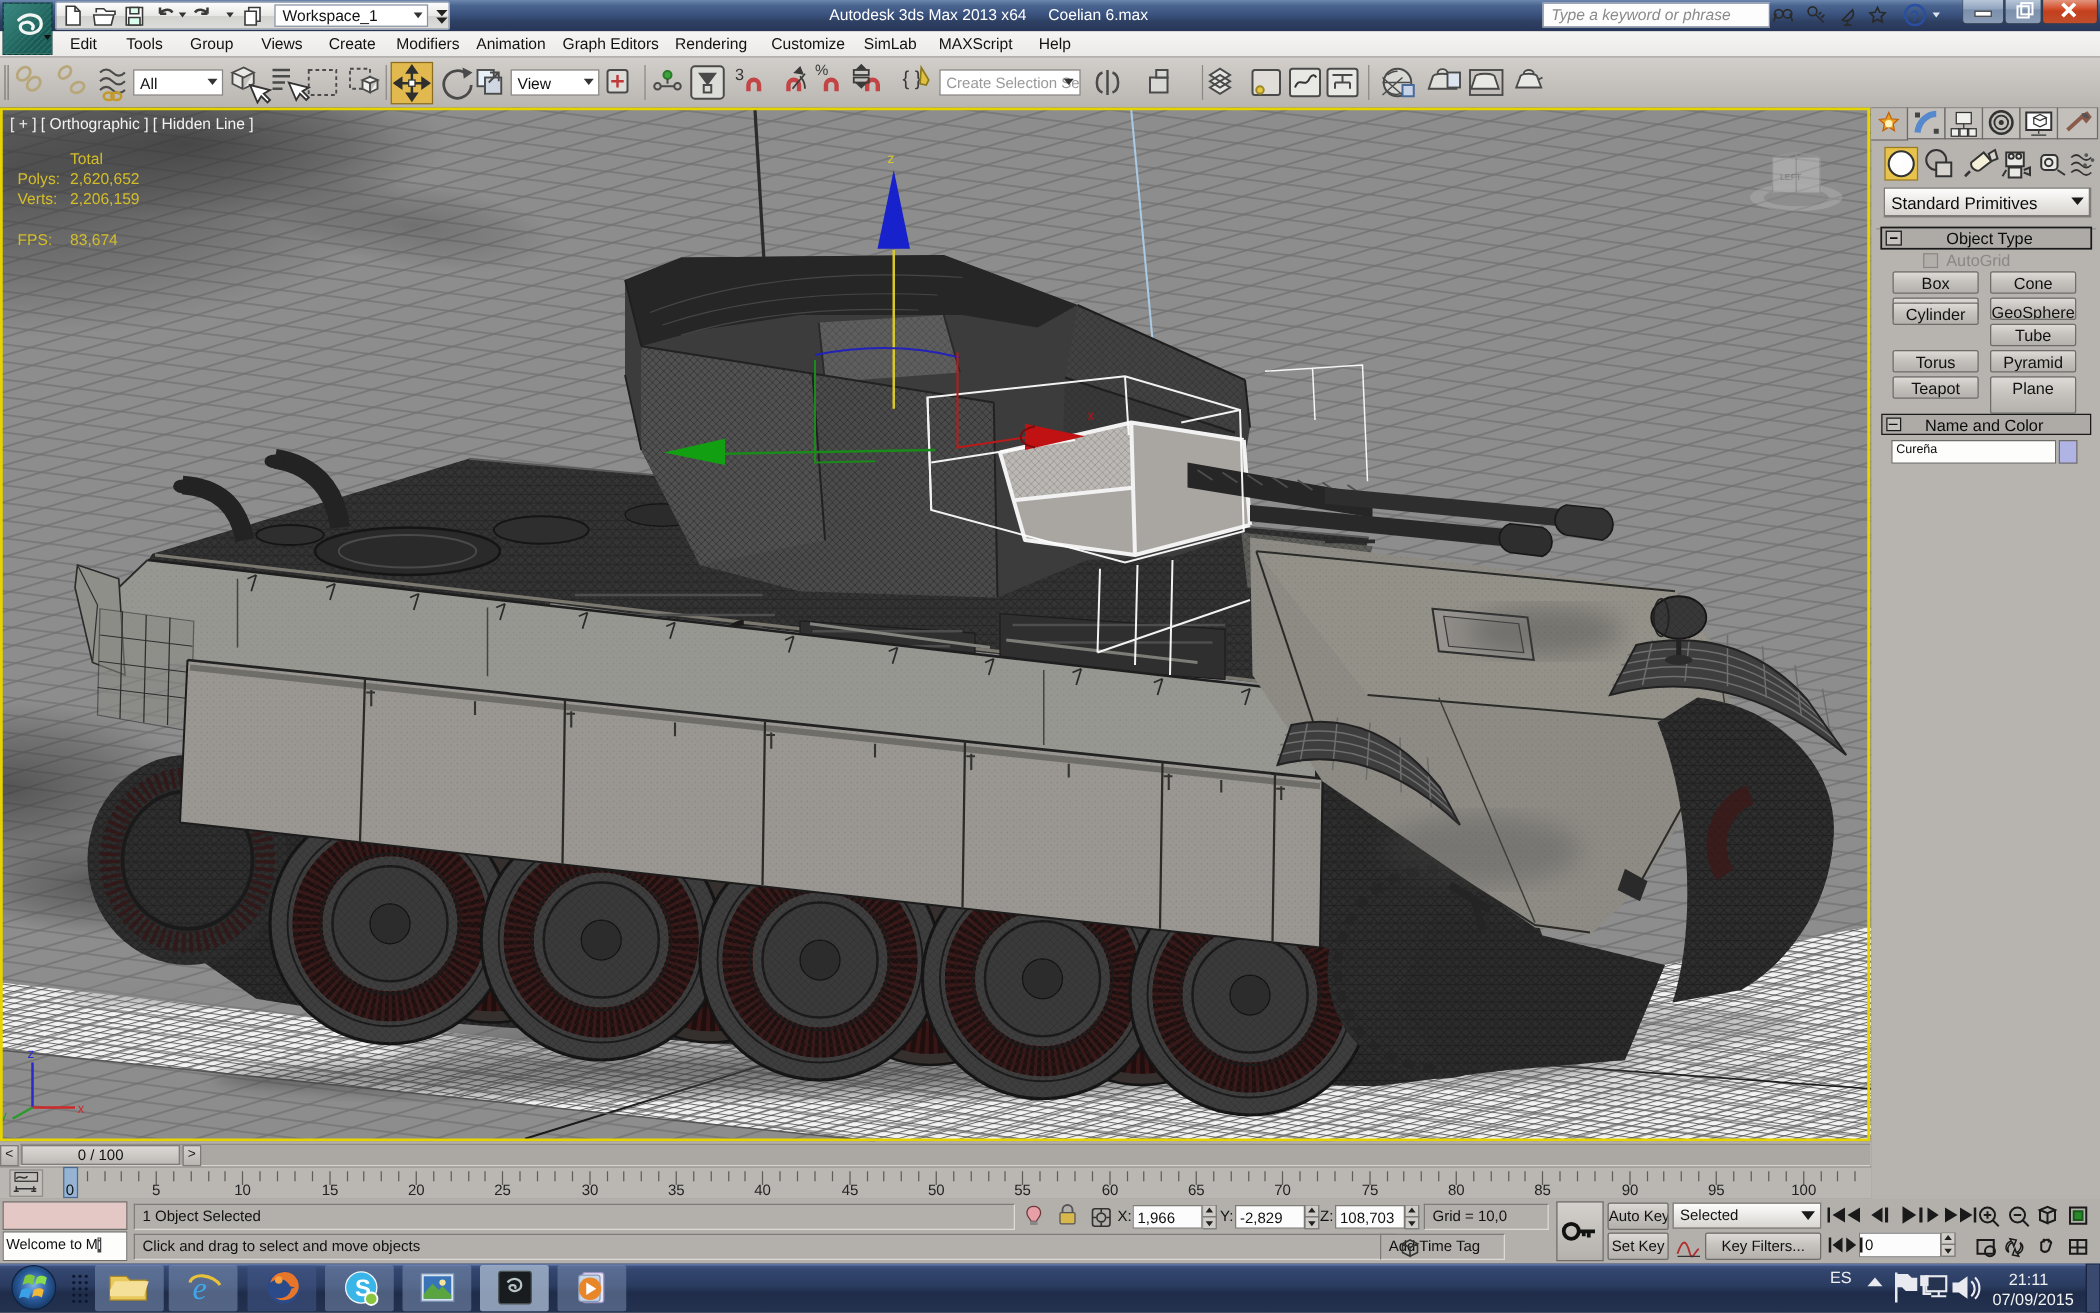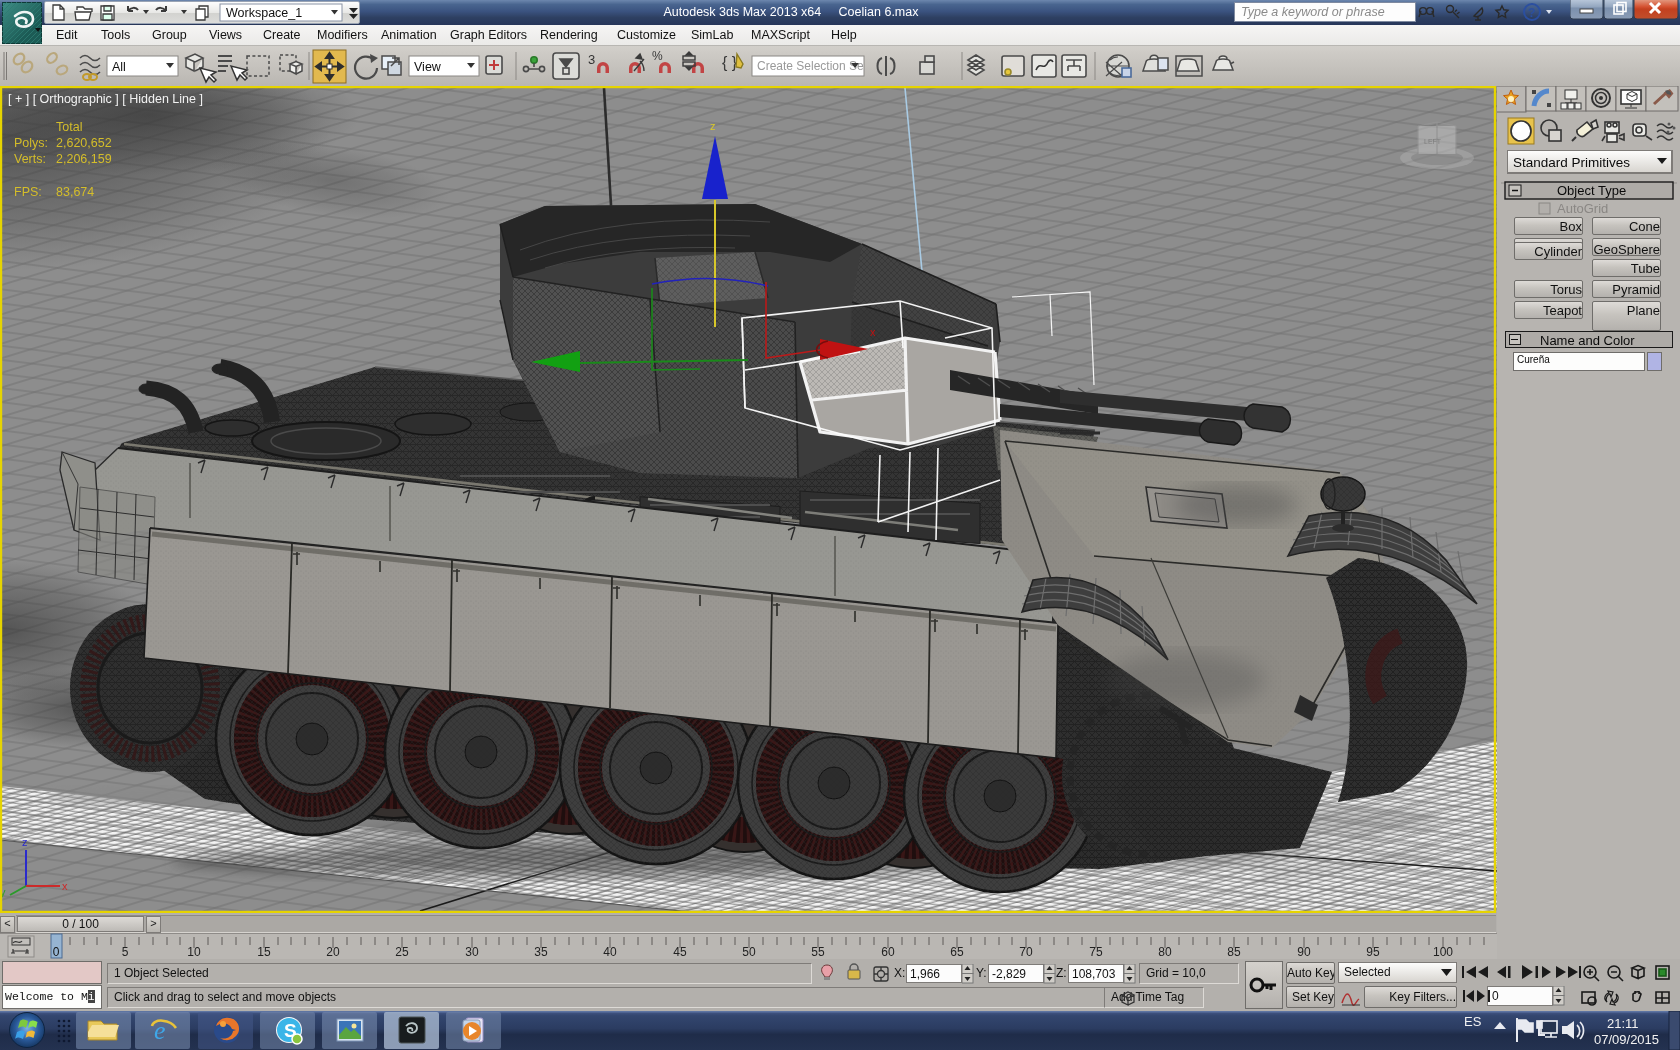--- a/index.html
+++ b/index.html
@@ -10,21 +10,21 @@
 #logo{left:2px;top:2px;width:40px;height:42px;background:linear-gradient(135deg,#3e8d85,#1c5b55 70%);border:1px solid #0e3a36;z-index:60;}
 #menubar{left:0;top:25px;width:1680px;height:21px;background:linear-gradient(#f6f5f4,#ebeae8);border-bottom:1px solid #b8b6b2;font-size:12.5px;color:#111;}
 #menubar span{position:absolute;top:3px;}
 #toolbar{left:0;top:46px;width:1680px;height:40px;background:linear-gradient(#d2cfca,#c3c0bb 60%,#b9b6b1);}
 #cmdpanel{left:1497px;top:86px;width:183px;height:925px;background:#b7b4b0;font-size:12.5px;}
 #timerow{left:0;top:913px;width:1497px;height:20px;background:#b3b0ac;}
 #trackrow{left:0;top:933px;width:1497px;height:26px;background:#bab7b3;border-top:1px solid #8e8b88;}
 #statusbar{left:0;top:959px;width:1680px;height:52px;background:#b3b0ac;font-size:12px;color:#111;}
 #taskbar{left:0;top:1011px;width:1680px;height:39px;background:linear-gradient(#46598a 0%,#33466f 12%,#2b3c61 45%,#1f2c49 60%,#25335299 100%),#22304e;}
 .fld{position:absolute;background:#b3b0ac;border-top:1px solid #7e7b78;border-left:1px solid #7e7b78;border-bottom:1px solid #dddad6;border-right:1px solid #dddad6;}
-.btn{position:absolute;white-space:nowrap;overflow:hidden;background:linear-gradient(#dedbd7,#c6c3be 45%,#b4b1ad);border:1px solid #6f6d6a;border-radius:2px;text-align:right;color:#111;}
+.btn{position:absolute;white-space:nowrap;overflow:hidden;background:linear-gradient(#dedbd7,#c6c3be 45%,#b4b1ad);border:1px solid #6f6d6a;border-radius:2px;text-align:center;color:#111;}
 .wfld{position:absolute;background:#fcfcfc;border:1px solid #7e7b78;color:#111;}
 </style></head>
 <body>
 <div class="abs" id="titlebar"></div>
 <div class="abs" id="qat"></div>
 <svg class="abs" style="left:44px;top:1px;z-index:5" width="320" height="23" viewBox="0 0 320 23">
   <g stroke="#3a3a3a" stroke-width="1.3" fill="none">
     <path d="M9 4 h7 l4 4 v11 h-11 z M16 4 v4 h4" fill="#fff"></path>
     <path d="M33 9 v-3 h6 l2 2 h7 v3 M31 11 h16 l-2 8 h-13 z" fill="#fff"></path>
     <path d="M57 5 h13 v14 h-13 z" fill="#fff"></path>
@@ -670,21 +670,21 @@
     <text x="1234" y="23">85</text>
       <text x="1304" y="23">90</text>
       <text x="1373" y="23">95</text>
       <text x="1443" y="23">100</text>
   </g>
   <rect x="51" y="1" width="11" height="24" fill="#96b4d2" stroke="#4a6a92"></rect>
   <text x="56" y="23" font-size="12" fill="#111" text-anchor="middle">0</text>
 </svg>
 <div class="abs" id="statusbar"></div>
 <div class="abs" style="left:2px;top:961px;width:100px;height:23px;background:#e3c8c6;border:1px solid #6f6d6a;z-index:5"></div>
-<div class="abs" style="left:2px;top:985px;width:100px;height:24px;background:#fdfdfc;border:1px solid #6f6d6a;z-index:5;font-family:Liberation Mono, monospace;font-size:11.5px;color:#111;padding:4px 0 0 2px;white-space:nowrap;overflow:hidden">Welcome to M<span style="background:#444;color:#fff">i</span></div>
+<div class="abs" style="left:2px;top:985px;width:100px;height:24px;background:#fdfdfc;border:1px solid #6f6d6a;z-index:5;font-family:Liberation Sans, sans-serif;font-size:11.5px;color:#111;padding:4px 0 0 2px;white-space:nowrap;overflow:hidden">Welcome to M<span style="background:#444;color:#fff">i</span></div>
 <div class="abs fld" style="left:107px;top:963px;width:705px;height:21px;z-index:5;font-size:12px;color:#111;padding:2px 0 0 6px">1 Object Selected</div>
 <div class="abs fld" style="left:107px;top:987px;width:1010px;height:21px;z-index:5;font-size:12px;color:#111;padding:2px 0 0 6px">Click and drag to select and move objects</div>
 <svg class="abs" style="left:818px;top:961px;z-index:6" width="100" height="48" viewBox="0 0 100 48">
   <path d="M9 4 c-5 0 -7 5 -4 9 l2 3 h4 l2-3 c3-4 1-9 -4-9 z" fill="#e8a0a8" stroke="#6a3a3a"></path>
   <rect x="6" y="16" width="6" height="3" fill="#888"></rect>
   <rect x="30" y="9" width="12" height="9" rx="1" fill="#d8b84a" stroke="#555"></rect>
   <path d="M32 9 v-2 a4 4 0 0 1 8 0 v2" fill="none" stroke="#555" stroke-width="1.5"></path>
   <g stroke="#333" stroke-width="1.3" fill="none">
     <rect x="56" y="6" width="14" height="14" rx="2"></rect>
     <circle cx="63" cy="13" r="3.5"></circle>

